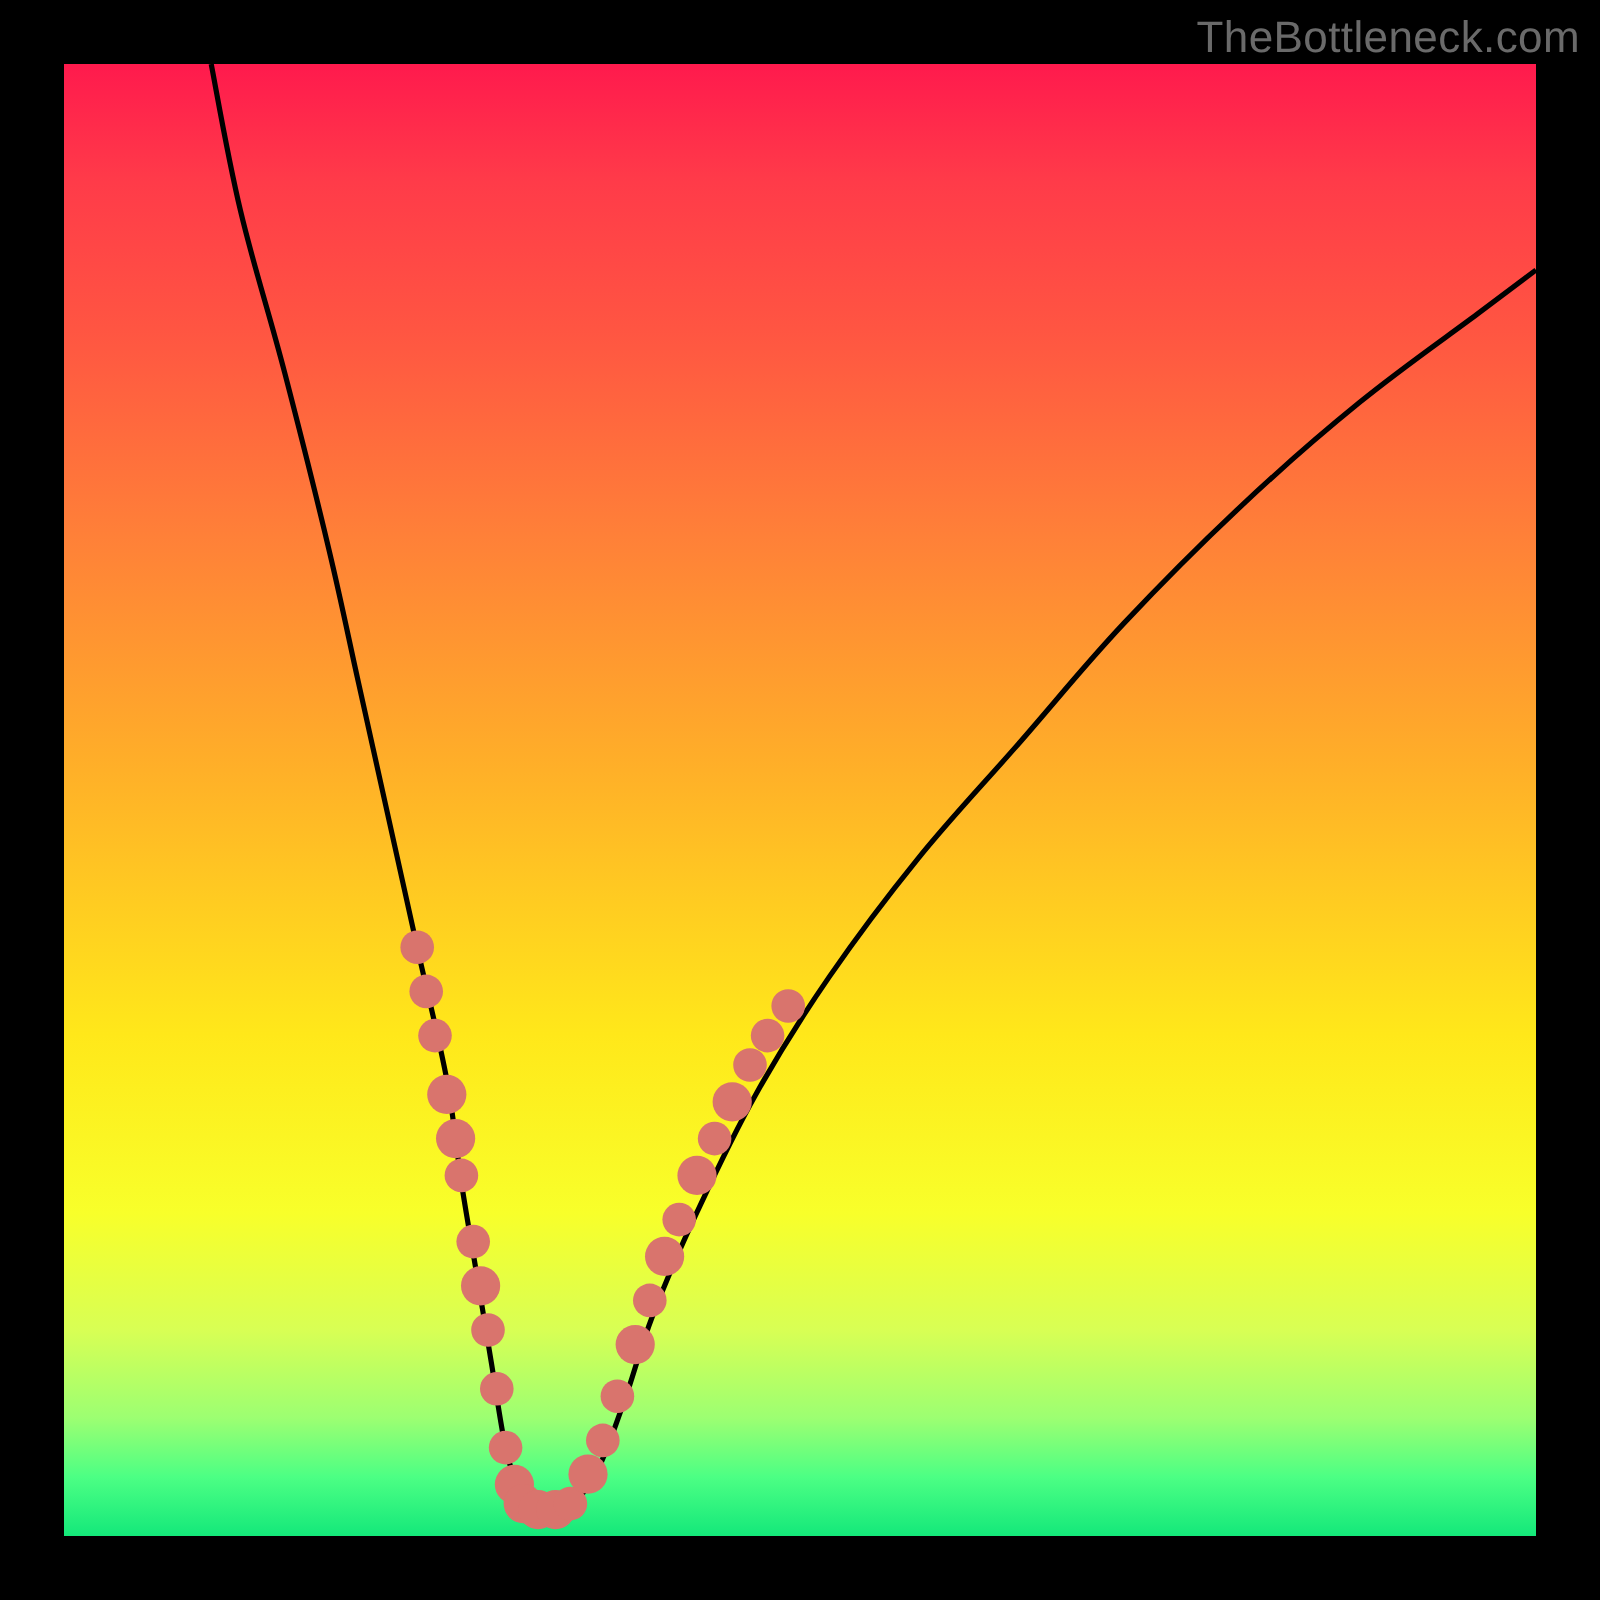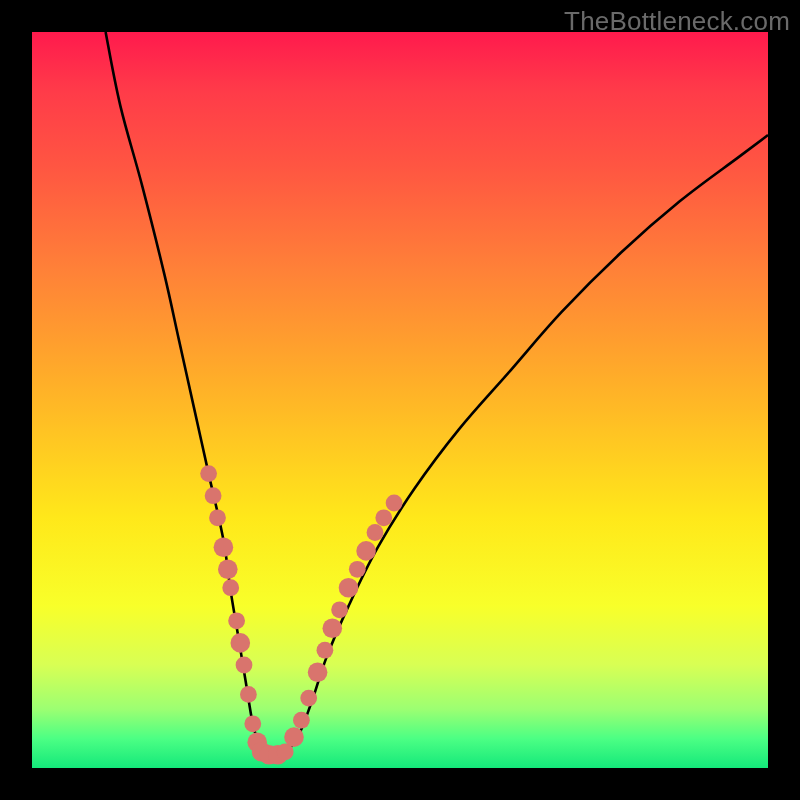--- a/index.html
+++ b/index.html
@@ -37,21 +37,21 @@
       #9cff72 92%,
       #4cff84 96%,
       #14e87a 100%
     );
   }
   .watermark {
     position: absolute;
     top: 6px;
     right: 10px;
     color: #6a6a6a;
-    font-size: 26px;
+    font-size: 22px;
     font-weight: 500;
     letter-spacing: 0.2px;
     pointer-events: none;
   }
   svg.curve {
     position: absolute;
     left: 0;
     top: 0;
     width: 736px;
     height: 736px;

